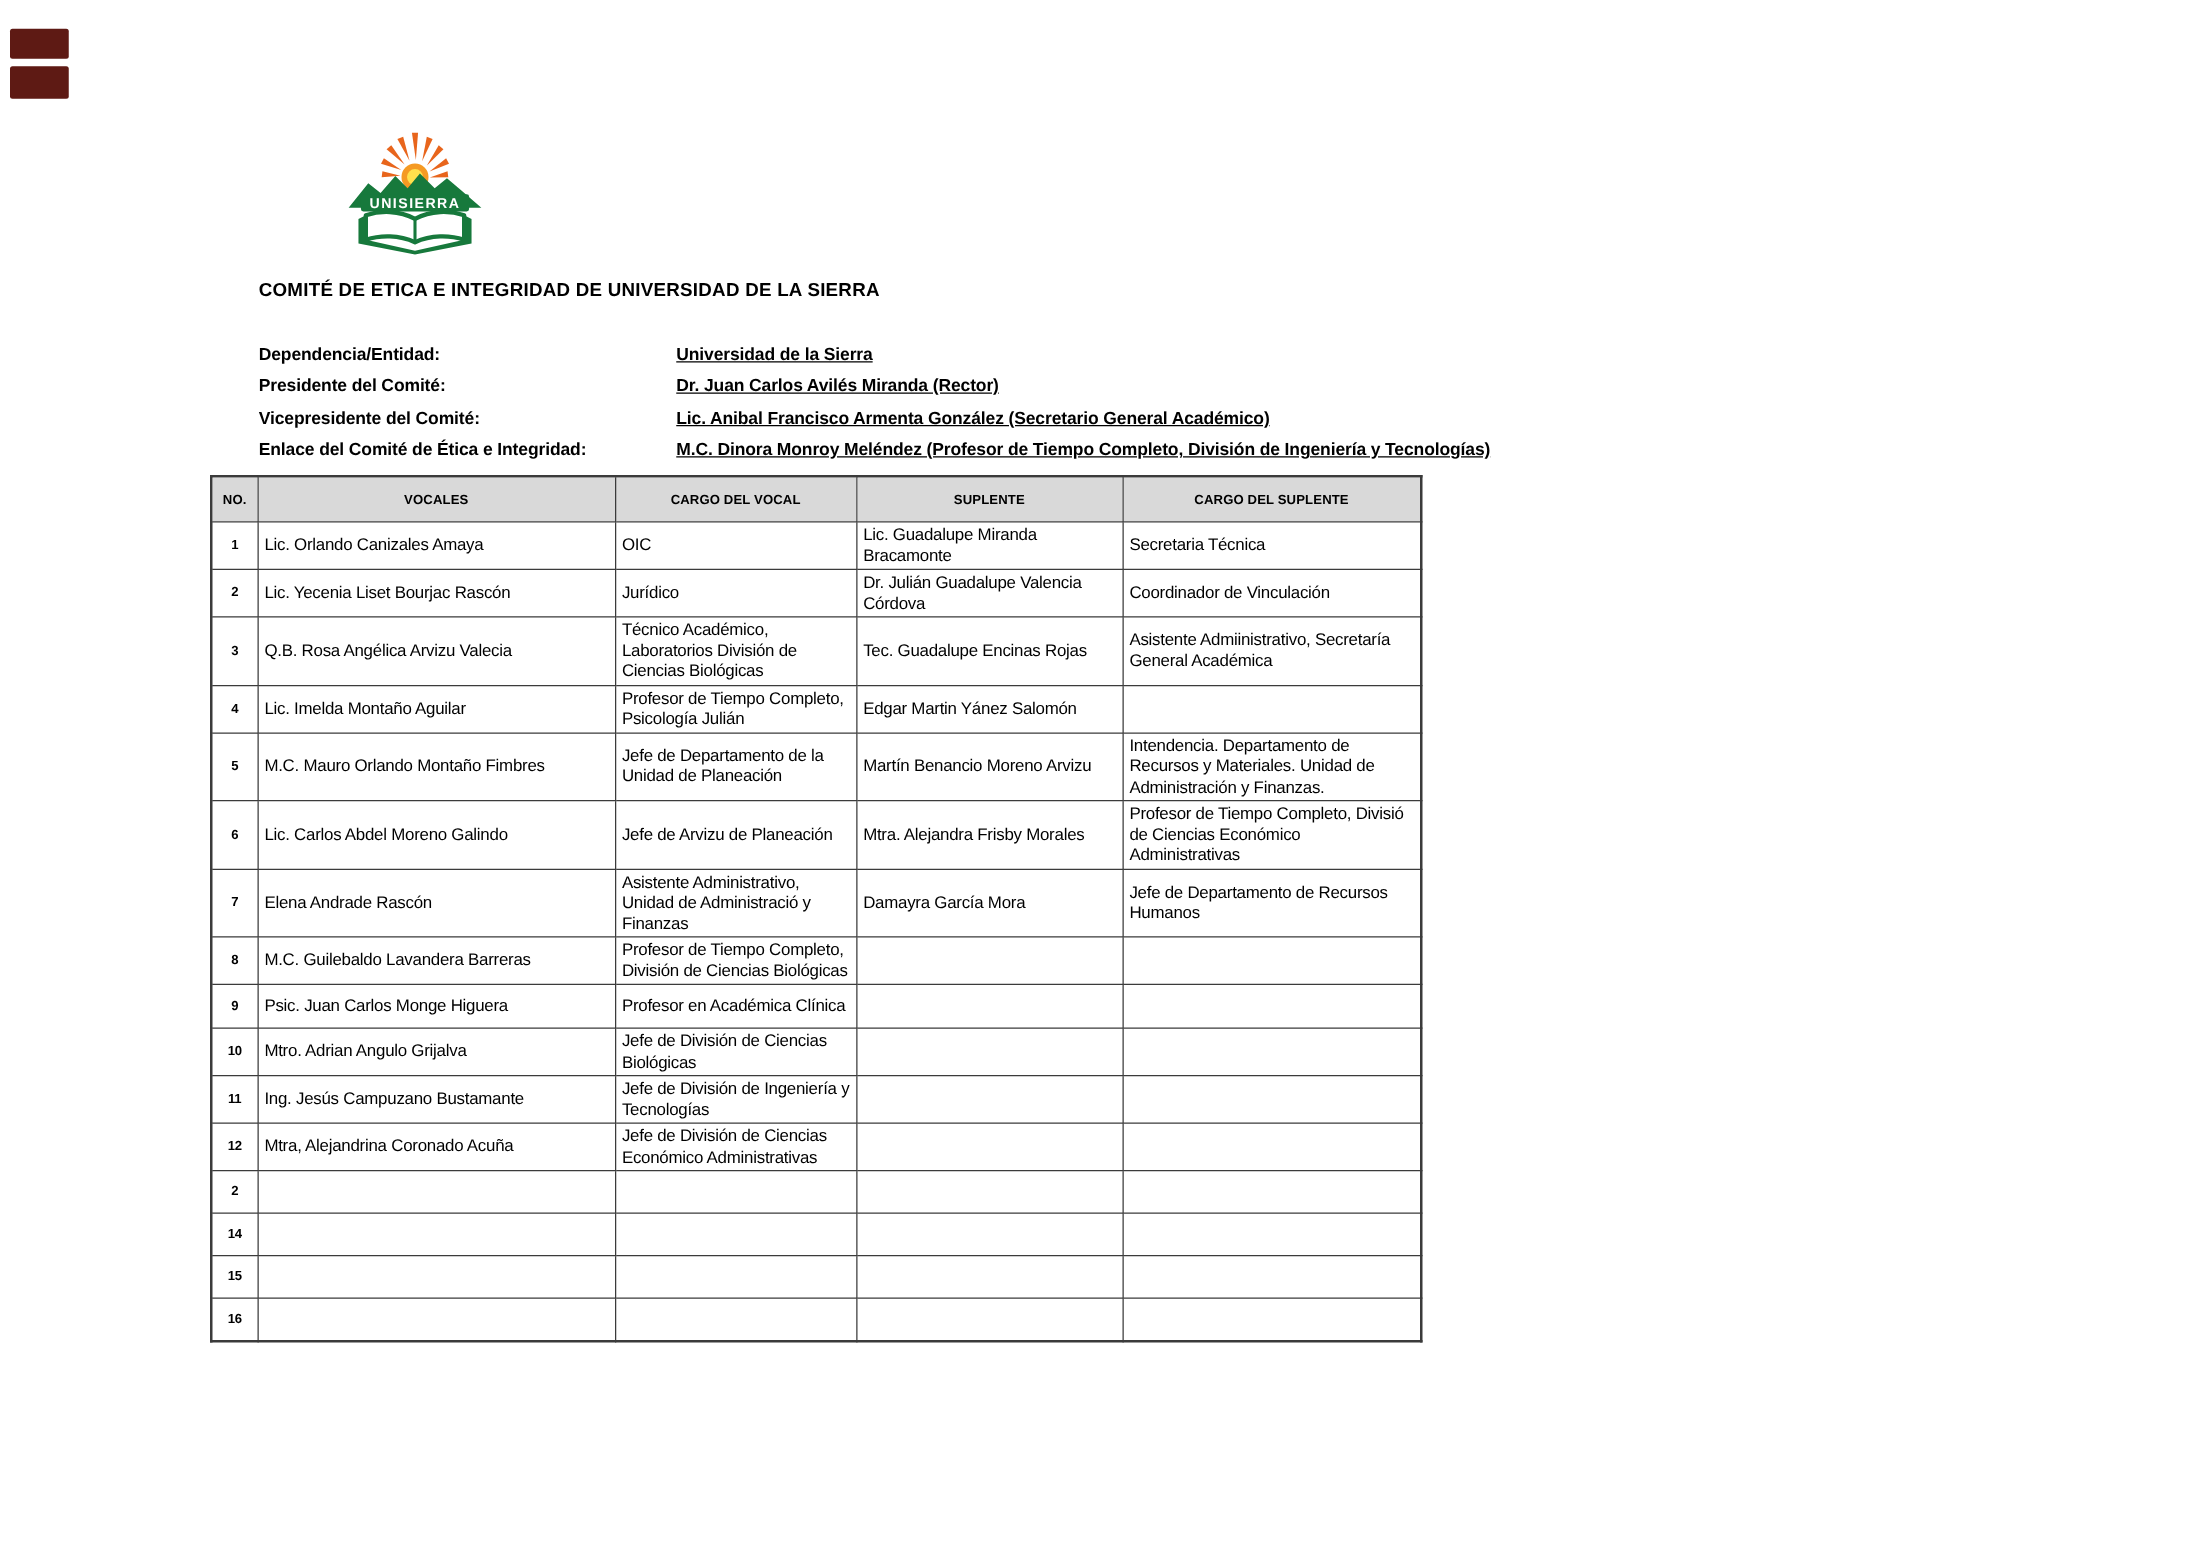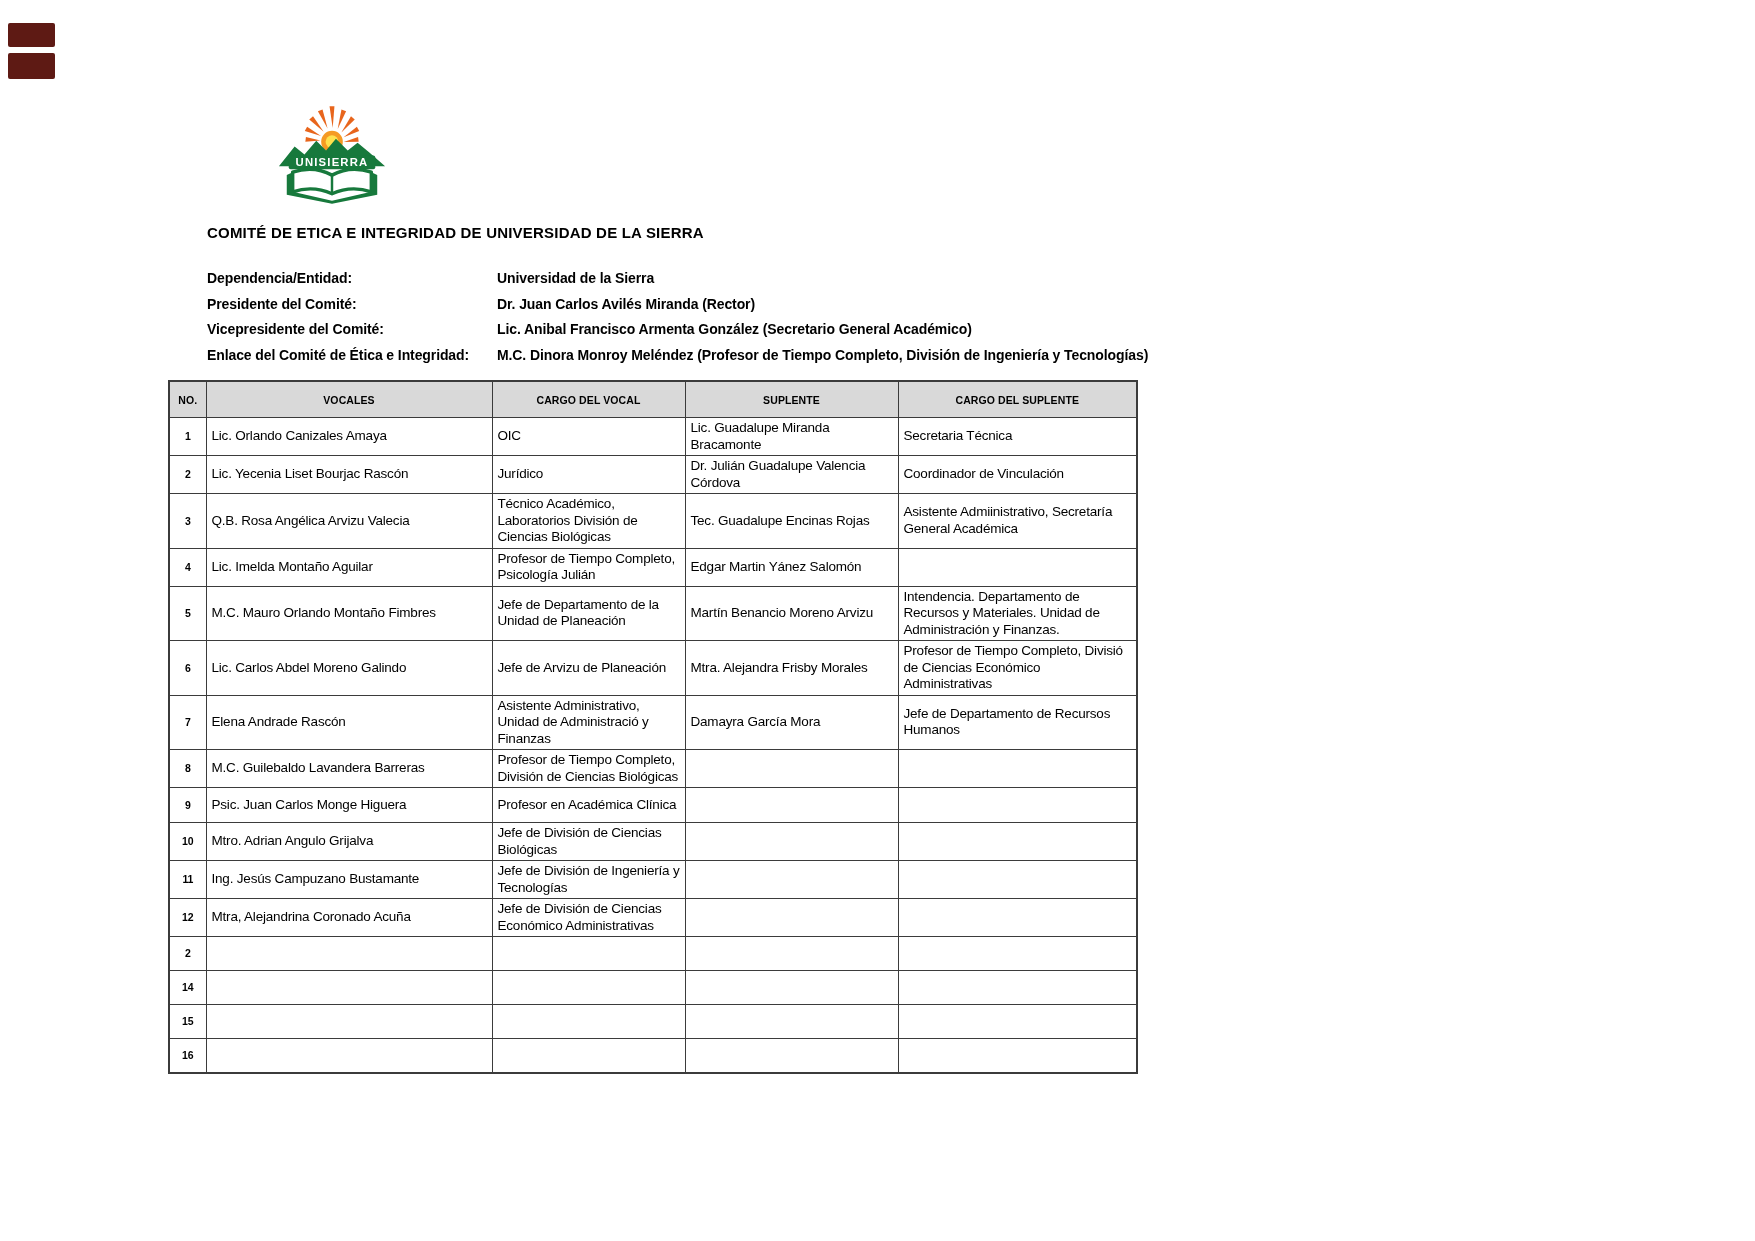--- a/index.html
+++ b/index.html
@@ -20,27 +20,27 @@
 
   .logo{position:absolute;left:273px;top:101px;width:118px;height:103px;}
 
   .doc-title{
     position:absolute;left:207px;top:224px;
     font-size:15px;font-weight:bold;letter-spacing:.2px;
     white-space:nowrap;
   }
 
   .fields{position:absolute;left:207px;top:270px;}
-  .field-row{display:flex;align-items:flex-start;height:25.5px;}
+  .field-row{display:flex;align-items:center;height:25.5px;gap:44px;}
   .field-label{
     width:290px;flex:0 0 290px;
     font-size:14px;font-weight:bold;letter-spacing:-.1px;white-space:nowrap;
   }
   .field-value{
-    font-size:14px;font-weight:bold;letter-spacing:-.1px;white-space:nowrap;
+    font-size:14px;font-weight:bold;letter-spacing:-.1px;white-space:nowrap;text-decoration:underline;
   }
 
   table.committee{
     position:absolute;left:168px;top:380px;
     border-collapse:collapse;table-layout:fixed;
     width:968px;
     border:2px solid #3b3b3b;
   }
   table.committee th, table.committee td{
     border:1.5px solid #3b3b3b;

